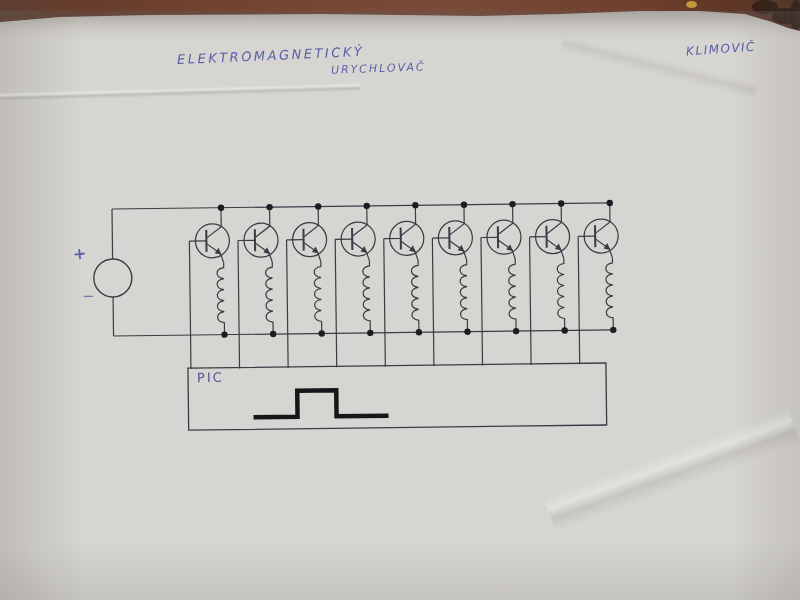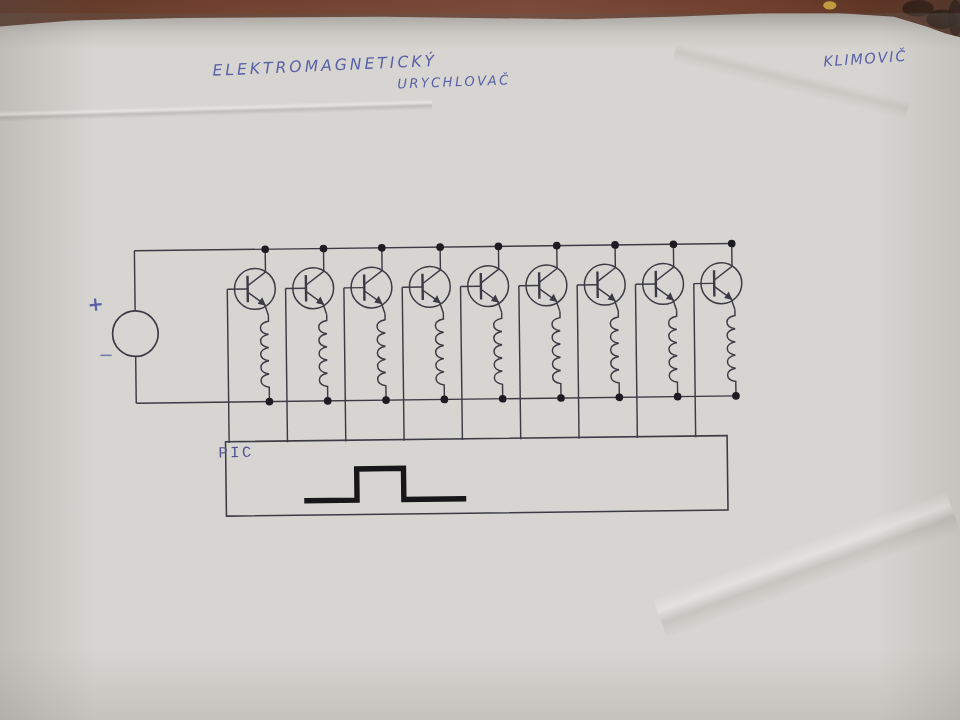--- a/index.html
+++ b/index.html
@@ -32,21 +32,21 @@
     background:linear-gradient(180deg,transparent 44%,rgba(122,118,112,.14) 52%,transparent 62%);}
   .hand{
     position:absolute;font-style:italic;white-space:nowrap;
     color:var(--blue-ink,#5a60a8);
   }
   .title1{left:177px;top:48px;font-size:13px;letter-spacing:2.5px;transform:rotate(-2.5deg);}
   .title2{left:331px;top:62px;font-size:11px;letter-spacing:2px;transform:rotate(-2deg);}
   .author{left:686px;top:42px;font-size:12px;letter-spacing:1.5px;transform:rotate(-4deg);}
   .plus{left:73px;top:244px;font-size:16px;font-weight:bold;transform:rotate(-6deg);}
   .minus{left:82px;top:287px;font-size:15px;opacity:.8;}
-  .pic-label{left:182px;top:370px;font-size:13px;letter-spacing:2px;color:#50548e;transform:rotate(-1deg);font-style:normal;font-family:Liberation Mono, monospace;}
+  .pic-label{left:197px;top:370px;font-size:13px;letter-spacing:2px;color:#50548e;transform:rotate(-1deg);font-style:normal;}
   svg.circuit{position:absolute;left:0;top:0;transform:rotate(-0.7deg);transform-origin:360px 290px;}
 </style>
 </head>
 <body>
 
 <div class="photo">
 
   <div class="table-mark" style="left:752px;top:0px;width:26px;height:14px;background:rgba(35,20,12,.75);"></div>
   <div class="table-mark" style="left:772px;top:8px;width:26px;height:16px;background:rgba(30,17,10,.8);"></div>
   <div class="table-mark" style="left:790px;top:0px;width:12px;height:30px;background:rgba(28,16,10,.7);"></div>

